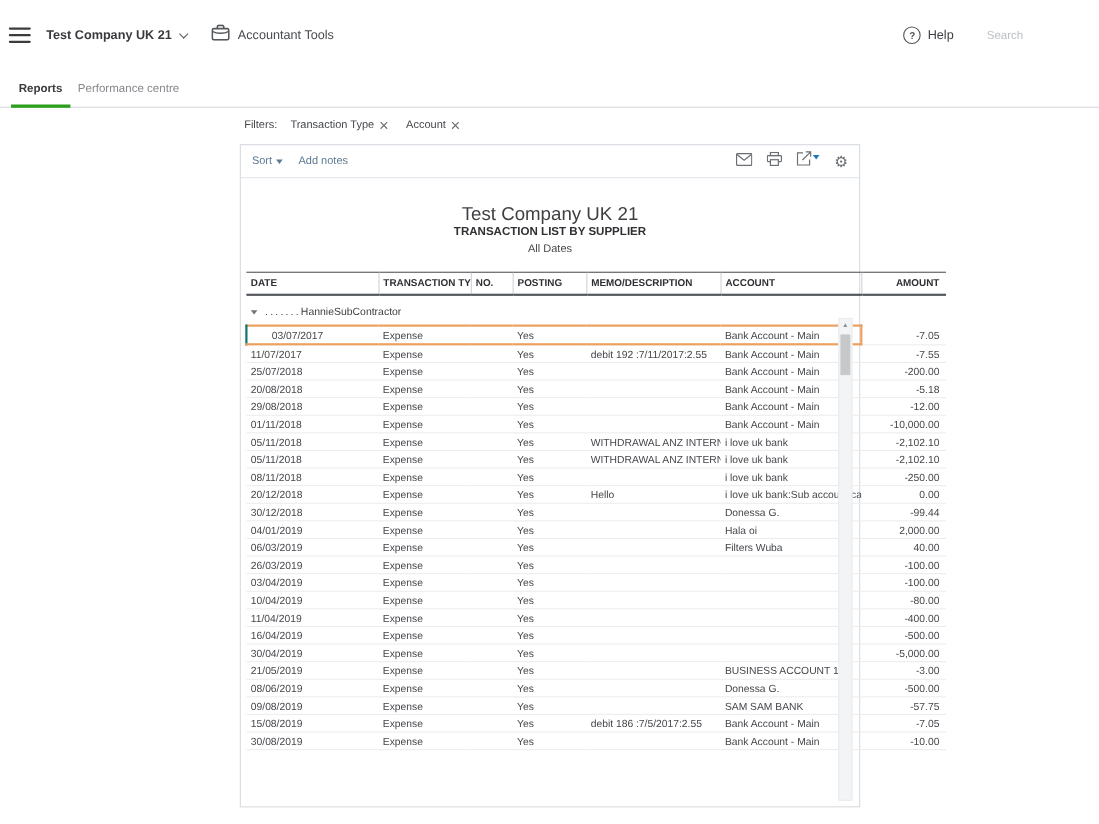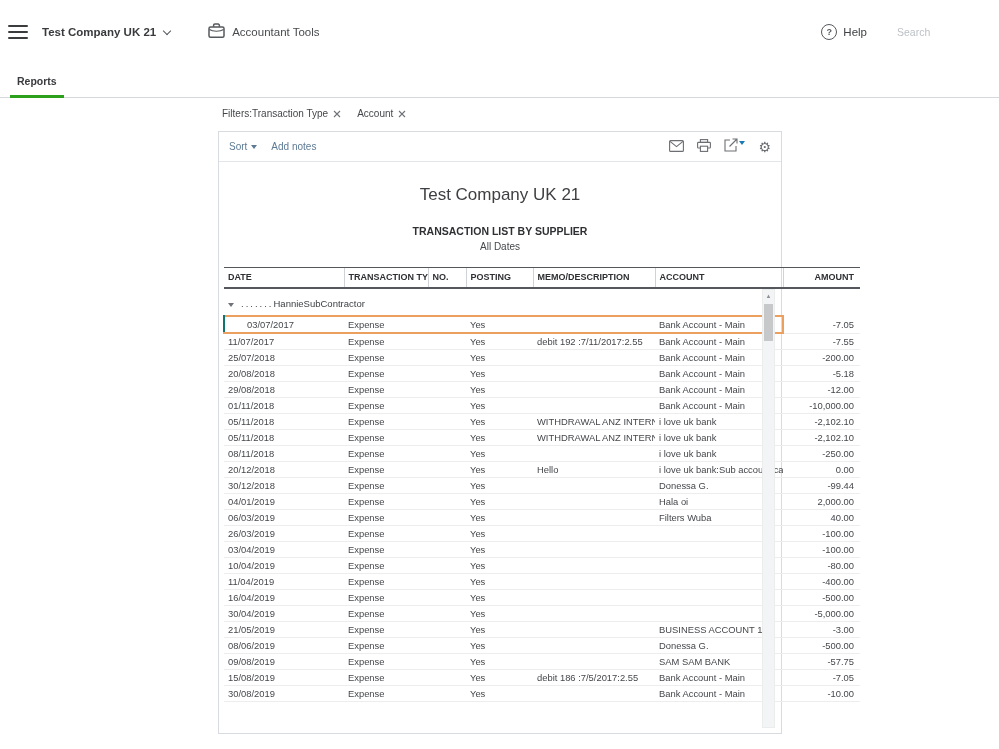--- a/index.html
+++ b/index.html
@@ -11,61 +11,61 @@
   
   .navbar { position:absolute; top:0; left:0; right:0; height:64px;
     display:flex; align-items:center; padding:0 44px 0 8px; }
   .hamburger { width:20px; height:14px; display:flex; flex-direction:column;
     justify-content:space-between; cursor:pointer; }
   .hamburger span { display:block; height:2px; background:#3b3c3e; border-radius:1px; }
   .company { display:flex; align-items:center; margin-left:14px; cursor:pointer; }
   .company-name { font-size:11.5px; font-weight:bold; color:#393a3d; }
   .chev-down { width:6px; height:6px; border-right:1.5px solid #55585c;
     border-bottom:1.5px solid #55585c; transform:rotate(45deg); margin:-3px 0 0 8px; }
-  .acct-tools { display:flex; align-items:center; margin-left:38px; cursor:pointer; color:#55585c; }
+  .acct-tools { display:flex; align-items:center; margin-left:22px; cursor:pointer; color:#55585c; }
   .acct-tools .label { font-size:11.5px; color:#494b4e; margin-left:7px; }
   .nav-right { margin-left:auto; display:flex; align-items:center; }
   .help { display:flex; align-items:center; cursor:pointer; }
   .help-circle { width:16px; height:16px; border:1.4px solid #55585c; border-radius:50%;
     font-size:9px; font-weight:bold; color:#55585c; display:flex; align-items:center; justify-content:center; }
   .help-label { font-size:11.5px; margin-left:6px; color:#3f4144; }
   .search-input { border:none; outline:none; width:58px; margin-left:30px;
     font-size:10.5px; font-family:"Liberation Sans",sans-serif; color:#393a3d; }
   .search-input::placeholder { color:#bcc0c6; }
   
   .tabbar { position:absolute; top:64px; left:0; right:0; height:34px;
     border-bottom:1px solid #d5d8dc; display:flex; align-items:flex-end; padding-left:10px; }
   .tab { position:relative; font-size:10.5px; padding:8px 7px 10px; cursor:pointer; color:#85888d; }
   .tab.active { color:#393a3d; font-weight:bold; }
   .tab.active::after { content:""; position:absolute; left:0; right:0; bottom:-1px;
     height:3px; background:#2ca01c; }
   
   .filters { position:absolute; top:108px; left:222px; display:flex; align-items:center;
     font-size:10px; color:#45474b; }
-  .filters .flabel { margin-right:0; }
+  .filters .flabel { margin-right:12px; }
   .chip { display:flex; align-items:center; margin-right:16px; cursor:pointer; }
   .chip .x { margin-left:5px; color:#6f7277; display:flex; }
   
   .card { position:absolute; left:218px; top:131px; width:564px; height:603px;
     background:#fff; border:1px solid #d8dbdf; }
   .toolbar { height:30px; display:flex; align-items:center; padding:0 10px;
     border-bottom:1px solid #e2e5e9; }
   .tlink { font-size:10px; color:#5d7a94; cursor:pointer; display:flex; align-items:center; }
   .tlink + .tlink { margin-left:14px; }
   .sort-caret { width:0; height:0; border-left:3.5px solid transparent;
     border-right:3.5px solid transparent; border-top:4.5px solid #5d7a94; margin-left:4px; }
   .tool-icons { margin-left:auto; display:flex; align-items:center; gap:13px; color:#6b6e72; }
   .tool-icons .ticon { cursor:pointer; display:flex; align-items:center; }
   .gear-glyph { font-size:14px; line-height:14px; color:#6b6e72; }
   .export-caret { width:0; height:0; border-left:3px solid transparent;
     border-right:3px solid transparent; border-top:4px solid #1a7ab8; margin:-8px 0 0 1px; }
   
   .rhead { text-align:center; margin-top:23px; }
   .rhead .company-title { font-size:17px; color:#3e3f42; }
-  .rhead .report-title { font-size:10.5px; font-weight:bold; margin-top:20px; color:#2f3033; }
+  .rhead .report-title { font-size:10.5px; font-weight:bold; margin-top:0; color:#2f3033; }
   .rhead .date-range { font-size:10px; margin-top:4px; color:#45474b; }
   
   .table-wrap { position:relative; margin:15px 4px 0 4px; }
   table { width:636px; border-collapse:collapse; table-layout:fixed; }
   thead th { border-top:1px solid #54575b; border-bottom:2px solid #54575b;
     font-size:9px; color:#2f3033; text-align:left; padding:4px 4px 5px;
     border-left:1px solid #cfd2d6; white-space:nowrap; overflow:hidden; }
   thead th:first-child { border-left:none; }
   thead th.num { text-align:right; padding-right:6px; }
   .group-row td { padding:9px 2px 6px 4px; font-size:9.5px; color:#3f4144; }
@@ -117,20 +117,21 @@
       <div class="help">
         <span class="help-circle">?</span>
         <span class="help-label">Help</span>
       </div>
       <input class="search-input" type="text" placeholder="Search" style="">
     </div>
   </div>
 
   <div class="tabbar">
     <div class="tab active">Reports</div>
+    <div class="tab">Performance centre</div>
   </div>
 
   <div class="filters">
     <span class="flabel">Filters:</span>
     <span class="chip">
       <span>Transaction Type</span>
       <span class="x">
         <svg width="8" height="8" viewBox="0 0 8 8">
             <path d="M1 1 L7 7 M7 1 L1 7" stroke="currentColor" stroke-width="1.1" fill="none"></path>
           </svg>

